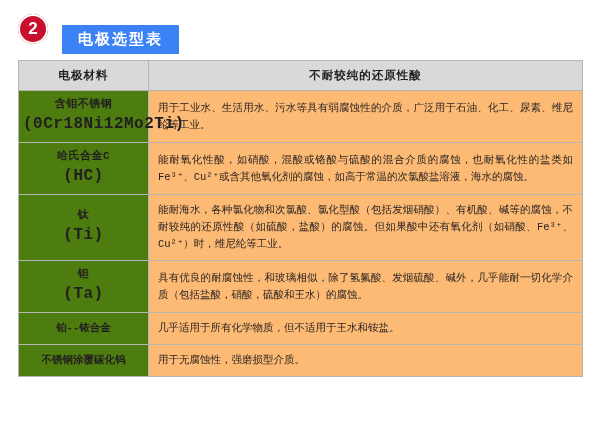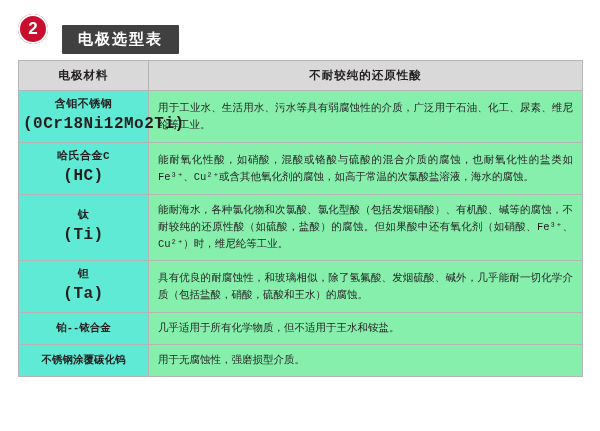--- a/index.html
+++ b/index.html
@@ -38,21 +38,21 @@
     font-size: 17px;
     font-weight: bold;
     display: flex;
     align-items: center;
     justify-content: center;
     box-shadow: 0 0 0 2px #ffffff inset;
     flex: 0 0 auto;
   }
   .title-bar {
     margin-left: 14px;
-    background: #404040;
+    background: #3b82f6;
     color: #ffffff;
     font-size: 15px;
     font-weight: bold;
     letter-spacing: 2px;
     padding: 6px 16px 7px 16px;
     line-height: 1.1;
     border-radius: 1px;
     margin-top: 21px;
   }
 
@@ -74,39 +74,39 @@
     font-weight: bold;
     text-align: center;
     padding: 7px 4px;
     letter-spacing: 1px;
     color: #231f20;
   }
   col.c1 { width: 130px; }
   col.c2 { width: 434px; }
 
   td.mat {
-    background: #5eead4;
+    background: #4d7c0f;
     text-align: center;
     font-weight: bold;
     font-size: 11px;
     padding: 6px 4px;
     line-height: 1.45;
     letter-spacing: 0.5px;
   }
   td.mat .sub {
     display: block;
     font-size: 16px;
     font-weight: bold;
   }
   td.mat.small {
     font-size: 10.5px;
     letter-spacing: 0;
   }
   td.desc {
-    background: #86efac;
+    background: #fdba74;
     padding: 7px 9px;
     line-height: 1.62;
     text-align: justify;
     font-size: 10.5px;
     color: #231f20;
   }
 </style>
 </head>
 <body>
 

